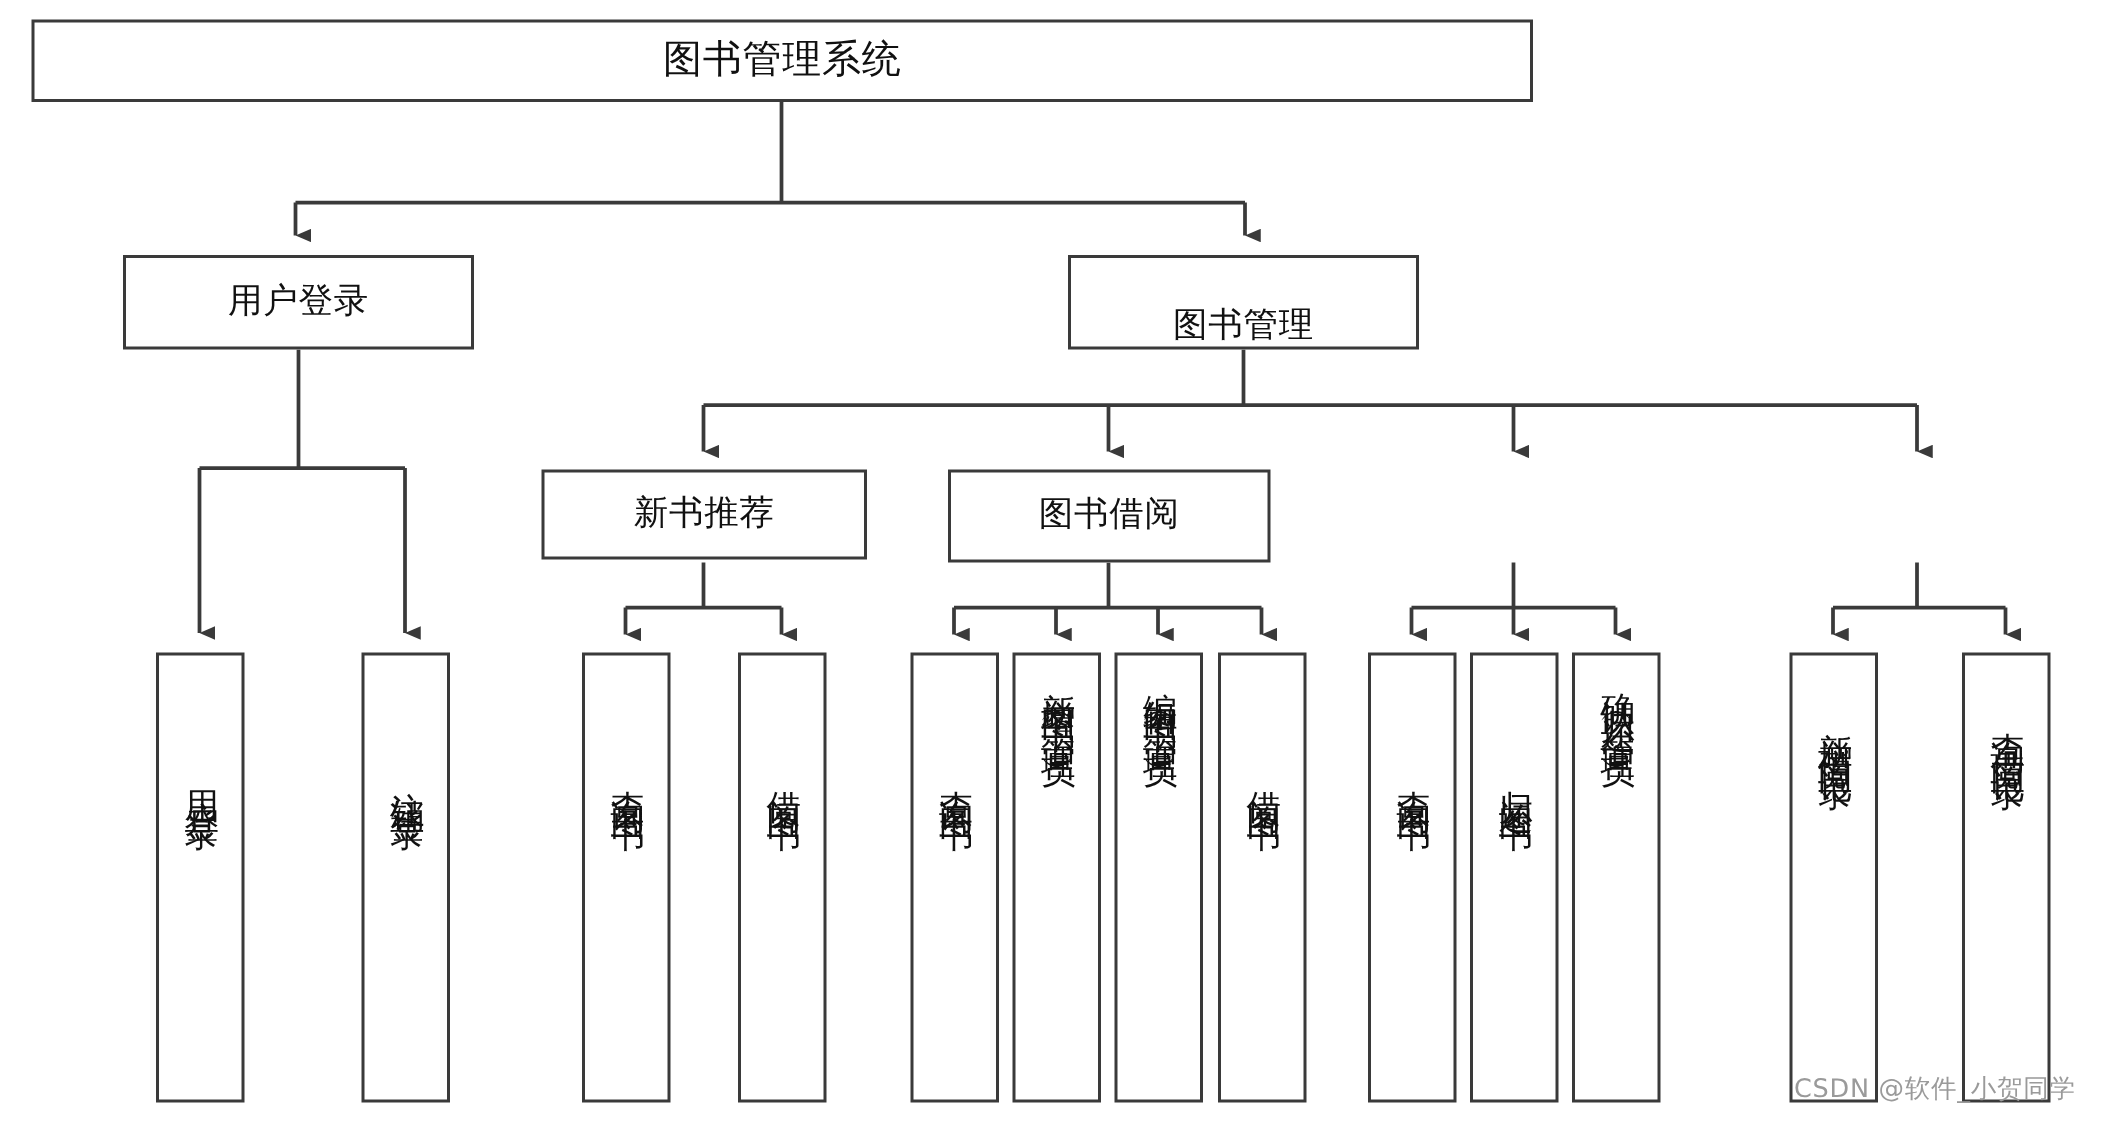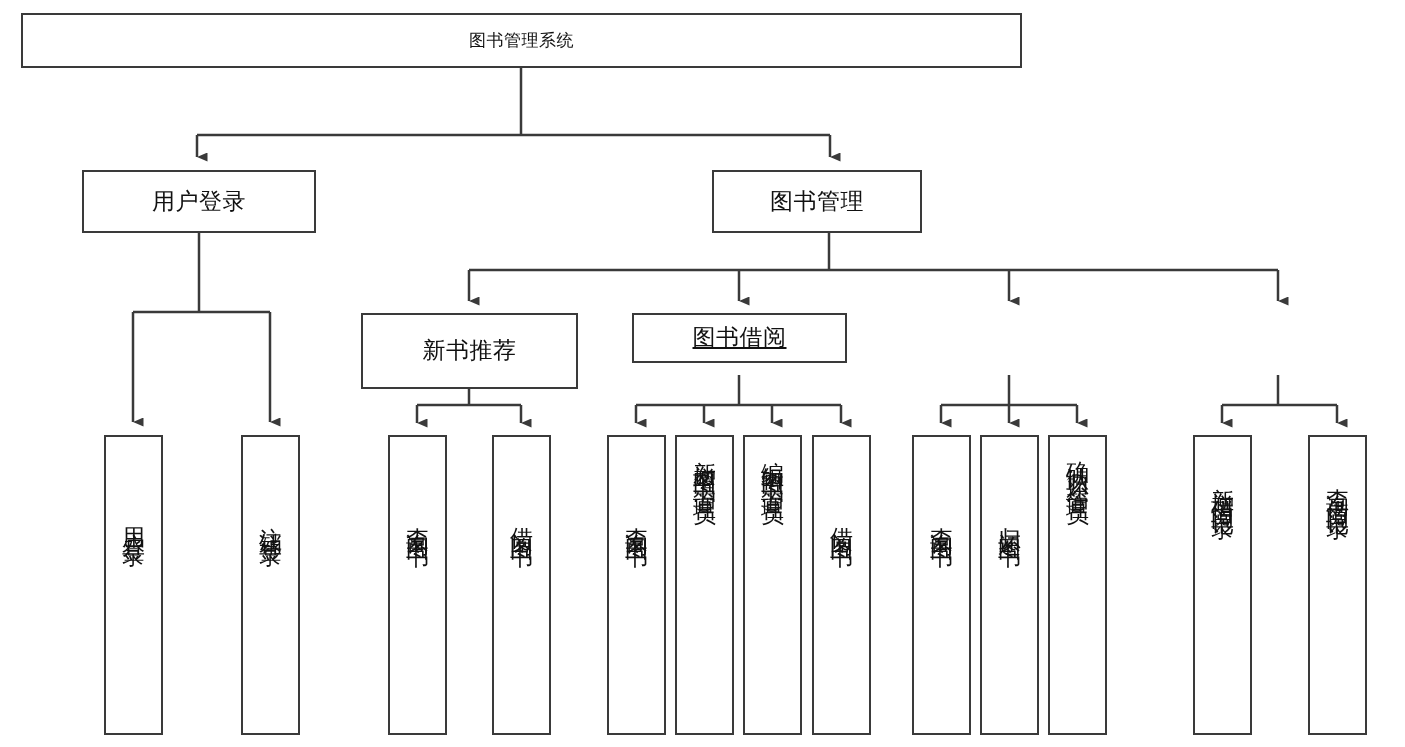--- a/index.html
+++ b/index.html
@@ -42,21 +42,21 @@
     text-align: center;
     line-height: 1.18;
     white-space: nowrap;
   }
   
   .node.horiz .label {
     font-size: 23px;
     letter-spacing: 0.5px;
   }
   .node.root .label {
-    font-size: 17px;
+    font-size: 26px;
   }
   
   .node.vert {
     align-items: flex-start;
     justify-content: center;
     padding-top: 6px;
   }
   .node.vert .label {
     writing-mode: vertical-rl;
     text-orientation: upright;
@@ -130,28 +130,28 @@
     </g>
   </svg>
 
   <div class="node horiz root" style="left:21px; top:13px; width:1001px; height:55px;">
     <span class="label">图书管理系统</span>
   </div>
 
   <div class="node horiz" style="left:82px; top:170px; width:234px; height:63px;">
     <span class="label">用户登录</span>
   </div>
-  <div class="node horiz" style="left:712px; top:170px; width:210px; height:63px;">
+  <div class="node horiz" style="left:712px; top:170px; width:234px; height:63px;align-items:flex-end;">
     <span class="label">图书管理</span>
   </div>
 
-  <div class="node horiz" style="left:361px; top:313px; width:217px; height:76px;">
+  <div class="node horiz" style="left:361px; top:313px; width:217px; height:60px;">
     <span class="label">新书推荐</span>
   </div>
-  <div class="node horiz" style="left:632px; top:313px; width:215px; height:50px;text-decoration:underline;">
+  <div class="node horiz" style="left:632px; top:313px; width:215px; height:62px;">
     <span class="label">图书借阅</span>
   </div>
 
   <div class="node vert" style="left:104px; top:435px; width:59px; height:300px; padding-top:72px;">
     <span class="label">用户登录</span>
   </div>
   <div class="node vert" style="left:241px; top:435px; width:59px; height:300px; padding-top:72px;">
     <span class="label">注销登录</span>
   </div>
 
@@ -185,14 +185,15 @@
     <span class="label">确认归还（管理员）</span>
   </div>
 
   <div class="node vert" style="left:1193px; top:435px; width:59px; height:300px; padding-top:33px;">
     <span class="label">新增借阅记录</span>
   </div>
   <div class="node vert" style="left:1308px; top:435px; width:59px; height:300px; padding-top:33px;">
     <span class="label">查询借阅记录</span>
   </div>
 
+  <div class="watermark">CSDN @软件_小贺同学</div>
 
 </div>
 
 </body></html>

